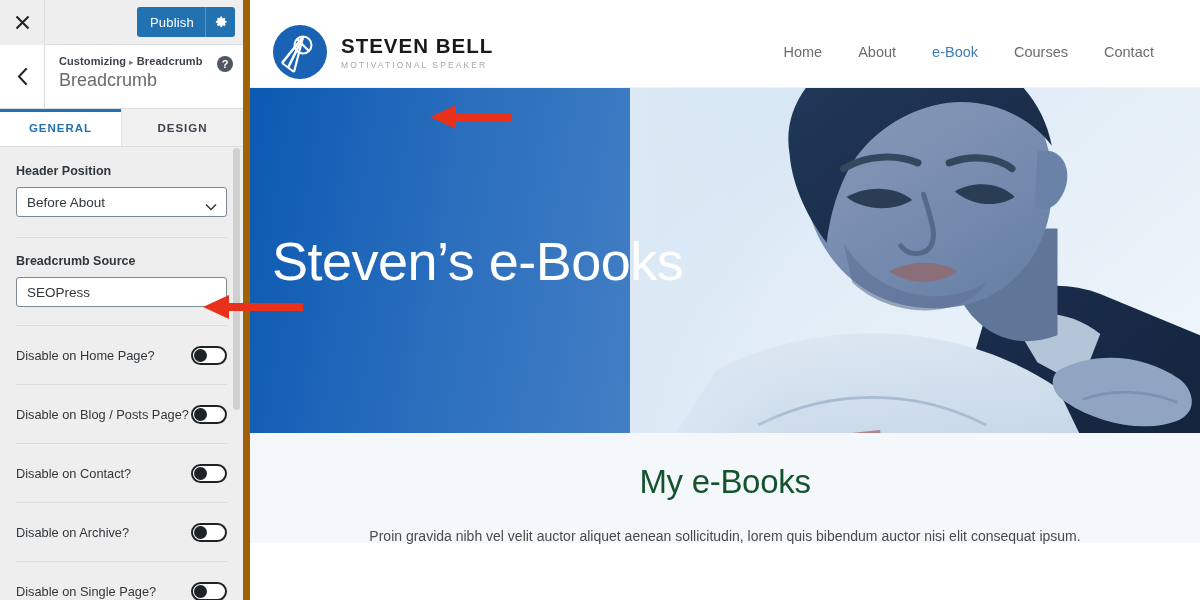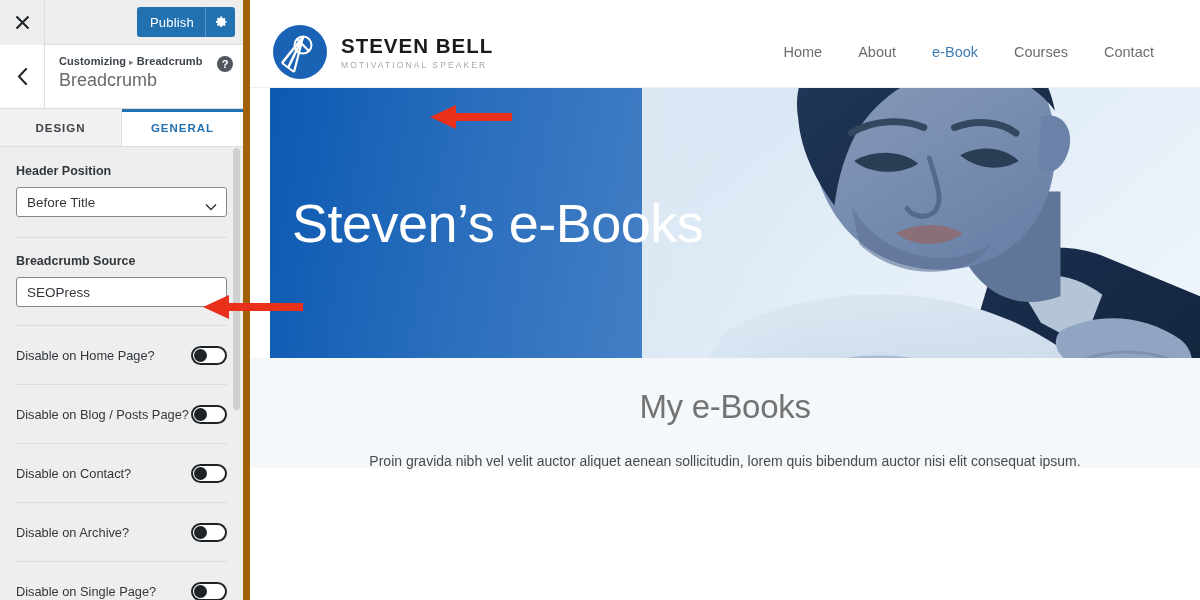--- a/index.html
+++ b/index.html
@@ -173,38 +173,37 @@
     height: 57px; background: #fff;
     display: flex; align-items: center;
     padding-left: 22px;
     position: relative;
   }
   .breadcrumb { font-size: 14.5px; color: #4d4d4d; }
   .breadcrumb a { color: #4a8ac0; text-decoration: none; cursor: pointer; }
   .breadcrumb .bsep { color: #4d4d4d; padding: 0 2px; }
 
   .hero {
-    height: 270px; position: relative; overflow: hidden;
+    height: 345px; position: relative; overflow: hidden;
     background: linear-gradient(100deg, #0b59b2 0%, #2a6ebd 22%, #4d85c7 52%, #7ba4d6 72%, #cfe0ee 88%, #eef4fa 100%);
-    margin-left: 20px;
   }
   .hero-photo {
     position: absolute; right: 0; top: 0; width: 60%; height: 100%;
   }
   .hero-title {
     position: absolute; left: 22px; top: 50%; transform: translateY(-50%);
     color: #fff; font-size: 54px; font-weight: 300; letter-spacing: -0.5px;
     white-space: nowrap;
   }
 
   .content {
     height: 110px; background: #f4f8fb; text-align: center; padding-top: 30px;
   }
   .content h2 {
-    font-size: 33px; font-weight: 400; color: #737373; letter-spacing: -.3px;
+    font-size: 33px; font-weight: 400; color: #14532d; letter-spacing: -.3px;
   }
   .content p {
     font-size: 14px; color: #4a4a4a; margin-top: 27px;
   }
 
   
   .arrow { position: absolute; pointer-events: none; }
   #arrow-breadcrumb { left: 430px; top: 104px; }
   #arrow-source { left: 203px; top: 294px; z-index: 50; }
 </style>
@@ -242,30 +241,30 @@
       <div class="cz-headtext">
         <div class="cz-crumb">
           <span>Customizing</span><span class="sep">▸</span><span>Breadcrumb</span>
         </div>
         <div class="cz-title">Breadcrumb</div>
         <div class="cz-help">?</div>
       </div>
     </div>
 
     <div class="cz-tabs">
+      <div class="cz-tab active">GENERAL</div>
       <div class="cz-tab">DESIGN</div>
-      <div class="cz-tab active">GENERAL</div>
     </div>
 
     <div class="cz-body">
 
       <div class="cz-control">
         <div class="ctl-label">Header Position</div>
         <div class="ctl-select">
-          <span>Before Title</span>
+          <span>Before About</span>
           <span class="chev">
             <svg width="12" height="8" viewBox="0 0 12 8" aria-hidden="true">
               <path d="M1 1.5 L6 6.5 L11 1.5" stroke="#32373c" stroke-width="1.5" fill="none"></path>
             </svg>
           </span>
         </div>
       </div>
 
       <div class="ctl-divider"></div>
 

